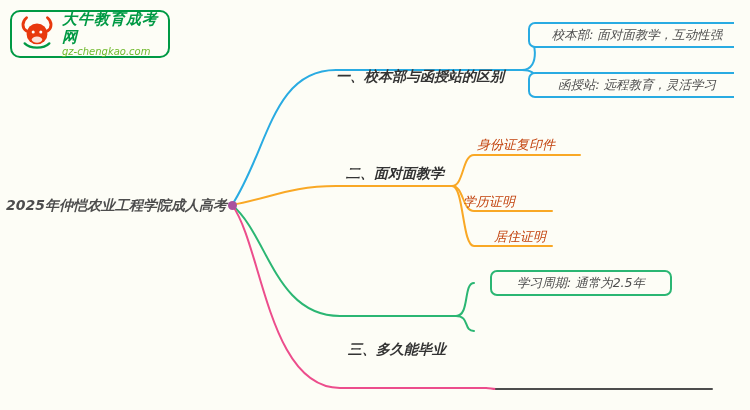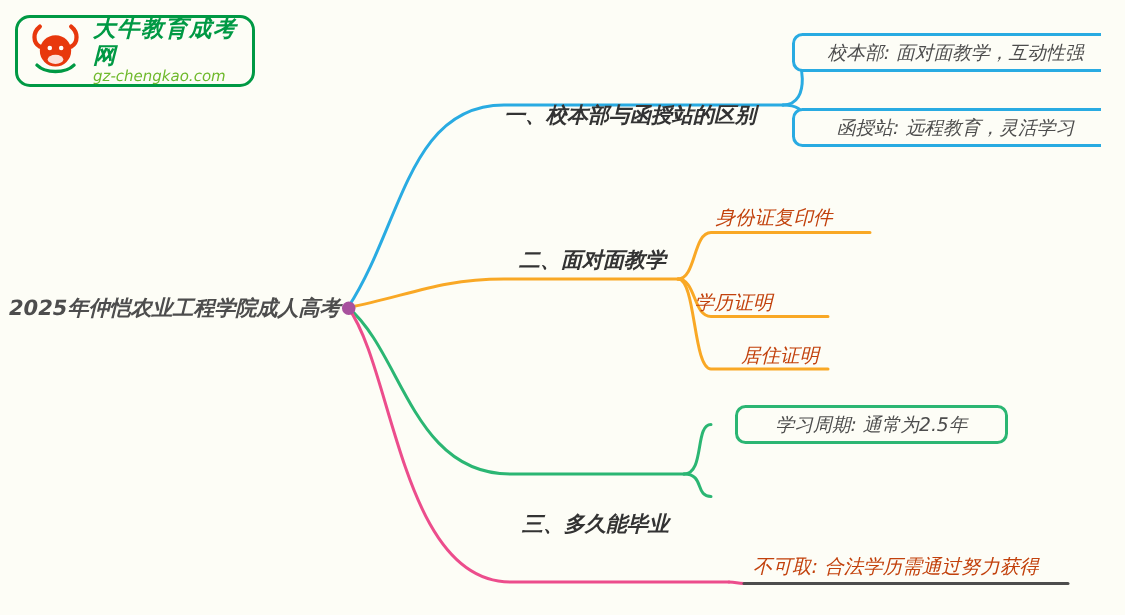--- a/index.html
+++ b/index.html
@@ -110,15 +110,14 @@
   <div class="leaf-box blue-box bx12">函授站: 远程教育，灵活学习</div>
 
   <div class="abs branch-label b2">二、面对面教学</div>
   <div class="abs leaf-text c21">身份证复印件</div>
   <div class="abs leaf-text c22">学历证明</div>
   <div class="abs leaf-text c23">居住证明</div>
 
   <div class="abs branch-label b3">三、多久能毕业</div>
   <div class="leaf-box green-box bx31">学习周期: 通常为2.5年</div>
 
-  <div class="abs leaf-text c41">不可取: 合法学历需通过努力获得</div>
 
 </div>
 
 </body></html>

